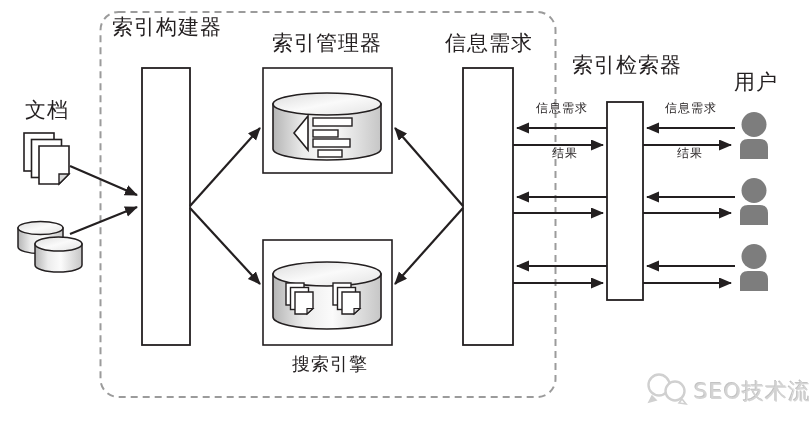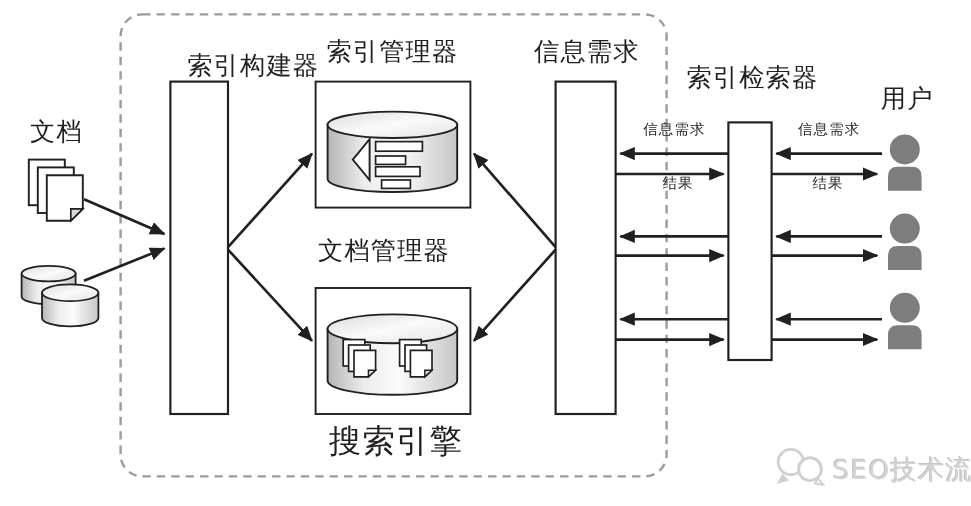--- a/index.html
+++ b/index.html
@@ -14,21 +14,21 @@
   .lbl{
     position:absolute;
     transform:translateX(-50%);
     white-space:nowrap;
     color:#231f20;
     font-size:21px;
     letter-spacing:1px;
     line-height:1.05;
   }
   .lbl.small{font-size:12px;}
-  .lbl.se{font-size:27px;}
+  .lbl.se{font-size:18px;}
   .watermark-text{
     position:absolute;
     left:694px;top:377px;
     font-size:22px;
     letter-spacing:1px;
     color:#d4d4d4;
     text-shadow:-1px -1px 0 #c3c3c3, 1px 1px 0 #ffffff;
     white-space:nowrap;
   }
 </style>
@@ -146,26 +146,25 @@
 
     <g fill="#ffffff" stroke="#d0d0d0" stroke-width="2.4">
       <circle cx="659" cy="385" r="10.5"></circle>
       <path d="M652,396 l-3,6 l7,-2 Z" stroke-width="1.6" fill="#d0d0d0"></path>
       <circle cx="675" cy="391" r="9.5"></circle>
       <path d="M682,399 l4,5 l-7,-1 Z" stroke-width="1.6" fill="#ffffff"></path>
     </g>
   </svg>
 
   <div class="lbl" style="left:47px;top:99px;">文档</div>
-  <div class="lbl" style="left:167px;top:44px;margin-left:44px;">索引构建器</div>
+  <div class="lbl" style="left:167px;top:16px;">索引构建器</div>
   <div class="lbl" style="left:327px;top:32px;">索引管理器</div>
   <div class="lbl" style="left:489px;top:32px;">信息需求</div>
   <div class="lbl" style="left:627px;top:54px;">索引检索器</div>
   <div class="lbl" style="left:756px;top:71px;text-align:right;">用户</div>
-  <div class="lbl" style="left:320px;top:198px;">文档管理器</div>
   <div class="lbl se" style="left:330px;top:355px;">搜索引擎</div>
 
   <div class="lbl small" style="left:562px;top:102px;">信息需求</div>
   <div class="lbl small" style="left:691px;top:102px;">信息需求</div>
   <div class="lbl small" style="left:565px;top:147px;">结果</div>
   <div class="lbl small" style="left:690px;top:147px;">结果</div>
 
   <div class="watermark-text">SEO技术流</div>
 </div>
 

